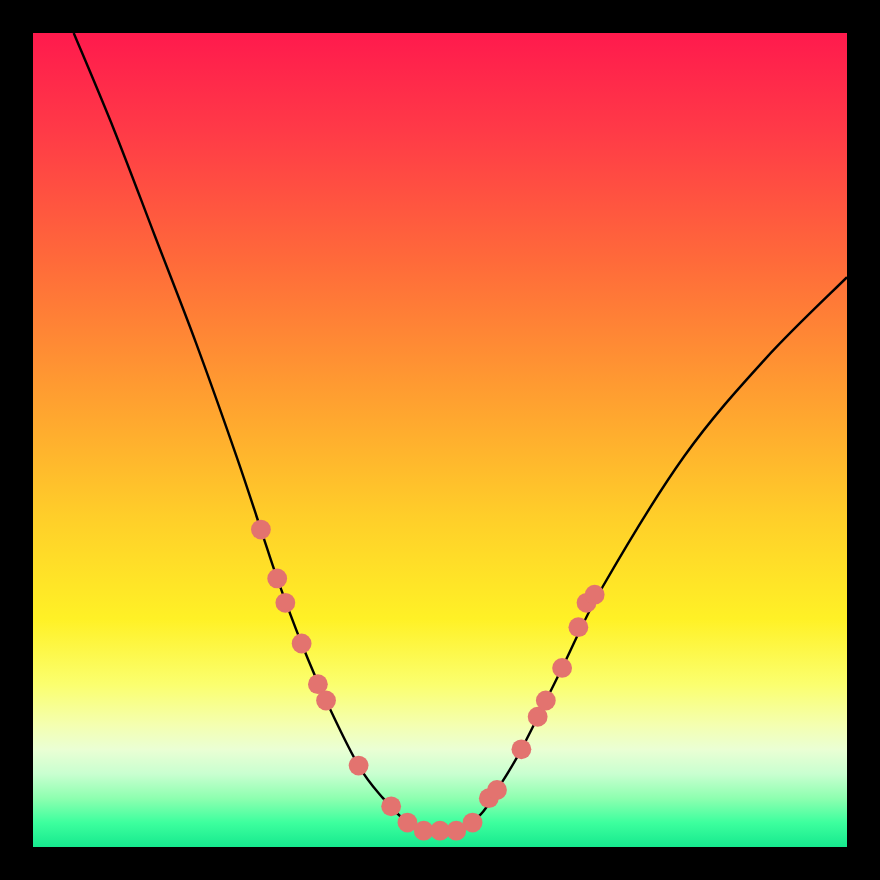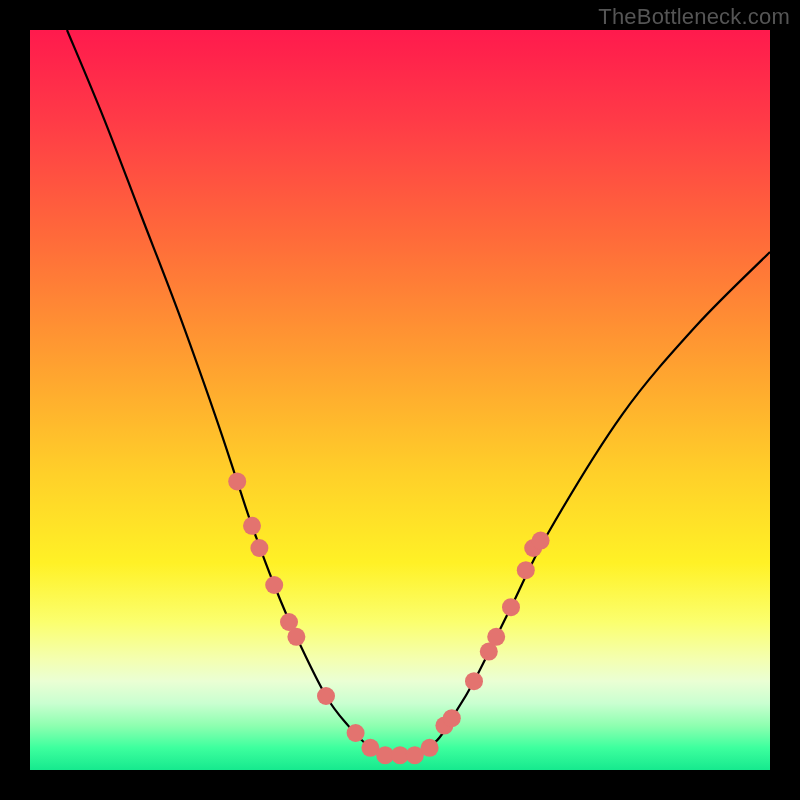--- a/index.html
+++ b/index.html
@@ -56,21 +56,20 @@
     top: 0;
     width: 740px;
     height: 740px;
     pointer-events: none;
   }
 </style>
 </head>
 <body>
 
 <div class="frame">
-  <div class="watermark">TheBottleneck.com</div>
   <div class="plot">
     <svg class="curve" viewBox="0 0 740 740">
       <g>
         <path id="curvePath" fill="none" stroke="#000000" stroke-width="2.2" d="M37,0 C43.166666666666664,14.799999999999992 61.666666666666664,57.966666666666626 74,88.79999999999995 C86.33333333333333,119.63333333333328 98.66666666666667,152.93333333333334 111,185 C123.33333333333333,217.06666666666666 135.66666666666666,247.89999999999998 148,281.2 C160.33333333333334,314.5 175.13333333333333,356.43333333333334 185,384.8 C194.86666666666667,413.1666666666667 201.03333333333336,432.9 207.20000000000002,451.4 C213.36666666666667,469.9 215.83333333333334,478.5333333333333 222,495.79999999999995 C228.16666666666666,513.0666666666666 236.8,536.5 244.20000000000002,555 C251.60000000000002,573.5 257.76666666666665,588.3 266.4,606.8 C275.0333333333333,625.3 287.3666666666667,651.2 296,666 C304.6333333333333,680.8 310.79999999999995,686.9666666666667 318.2,695.6 C325.6,704.2333333333333 334.23333333333335,712.8666666666666 340.40000000000003,717.8 C346.5666666666667,722.7333333333333 350.26666666666665,723.9666666666667 355.2,725.2 C360.1333333333333,726.4333333333334 365.06666666666666,725.2 370,725.2 C374.93333333333334,725.2 378.6333333333333,727.6666666666667 384.8,725.2 C390.9666666666667,722.7333333333333 400.83333333333337,716.5666666666666 407.00000000000006,710.4 C413.16666666666674,704.2333333333333 415.6333333333333,698.0666666666667 421.79999999999995,688.2 C427.9666666666666,678.3333333333334 434.1333333333333,669.7 444,651.2 C453.8666666666667,632.7 468.6666666666667,601.8666666666667 481,577.2 C493.3333333333333,552.5333333333334 499.5,535.2666666666667 518,503.2 C536.5,471.1333333333333 567.3333333333334,419.33333333333337 592,384.8 C616.6666666666666,350.26666666666665 641.3333333333334,323.1333333333333 666,296 C690.6666666666666,268.8666666666667 727.6666666666666,234.33333333333334 740,222"></path>
       </g>
       <g id="markerGroup">
           <circle cx="207.20000000000002" cy="451.4" r="9" fill="#e3736f"></circle>
           <circle cx="222" cy="495.79999999999995" r="9" fill="#e3736f"></circle>
           <circle cx="229.4" cy="518" r="9" fill="#e3736f"></circle>
           <circle cx="244.20000000000002" cy="555" r="9" fill="#e3736f"></circle>

